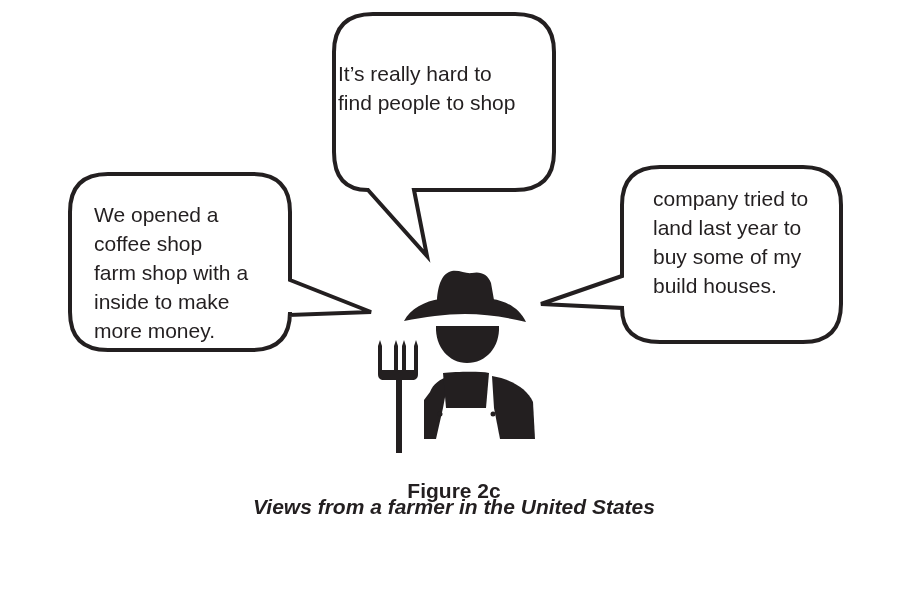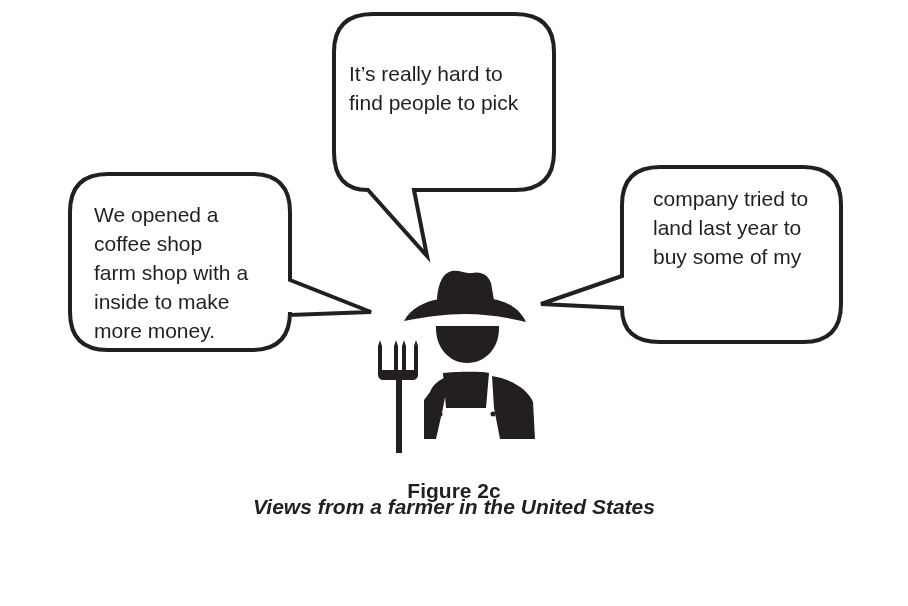--- a/index.html
+++ b/index.html
@@ -26,21 +26,21 @@
       position: absolute;
       font-size: 21px;
       line-height: 29px;
       color: #231f20;
       margin: 0;
       white-space: nowrap;
     }
     .bubble-text span {
       display: block;
     }
-    #text-top { left: 349px; top: 59px; }
+    #text-top { left: 338px; top: 59px; }
     #text-left { left: 94px; top: 190px; margin-top: 10px; }
     #text-right { left: 653px; top: 184px; }
 
     .caption {
       position: absolute;
       left: 0;
       width: 908px;
       text-align: center;
       font-weight: bold;
       color: #231f20;
@@ -85,31 +85,32 @@
   </g>
 
   <g fill="#231f20">
     <rect x="396" y="374" width="6" height="79"></rect>
     <path d="M 378 346 L 380 340 L 382 346 L 382 370 L 394 370 L 394 346 L 396 340 L 398 346 L 398 370 L 402 370 L 402 346 L 404 340 L 406 346 L 406 370 L 414 370 L 414 346 L 416 340 L 418 346 L 418 374 C 418 378 416 380 412 380 L 384 380 C 380 380 378 378 378 374 Z"></path>
   </g>
 </svg>
 
 <p id="text-top" class="bubble-text">
   <span>It’s really hard to</span>
-  <span>find people to pick</span>
+  <span>find people to shop</span>
 </p>
 
 <p id="text-left" class="bubble-text">
   <span>We opened a</span>
   <span>coffee shop</span>
   <span>farm shop with a</span>
   <span>inside to make</span>
   <span>more money.</span>
 </p>
 
 <p id="text-right" class="bubble-text">
   <span>company tried to</span>
   <span>land last year to</span>
   <span>buy some of my</span>
+  <span>build houses.</span>
 </p>
 
 <p id="figure-number" class="caption">Figure 2c</p>
 <p id="figure-title" class="caption">Views from a farmer in the United States</p>
 
 </body></html>

